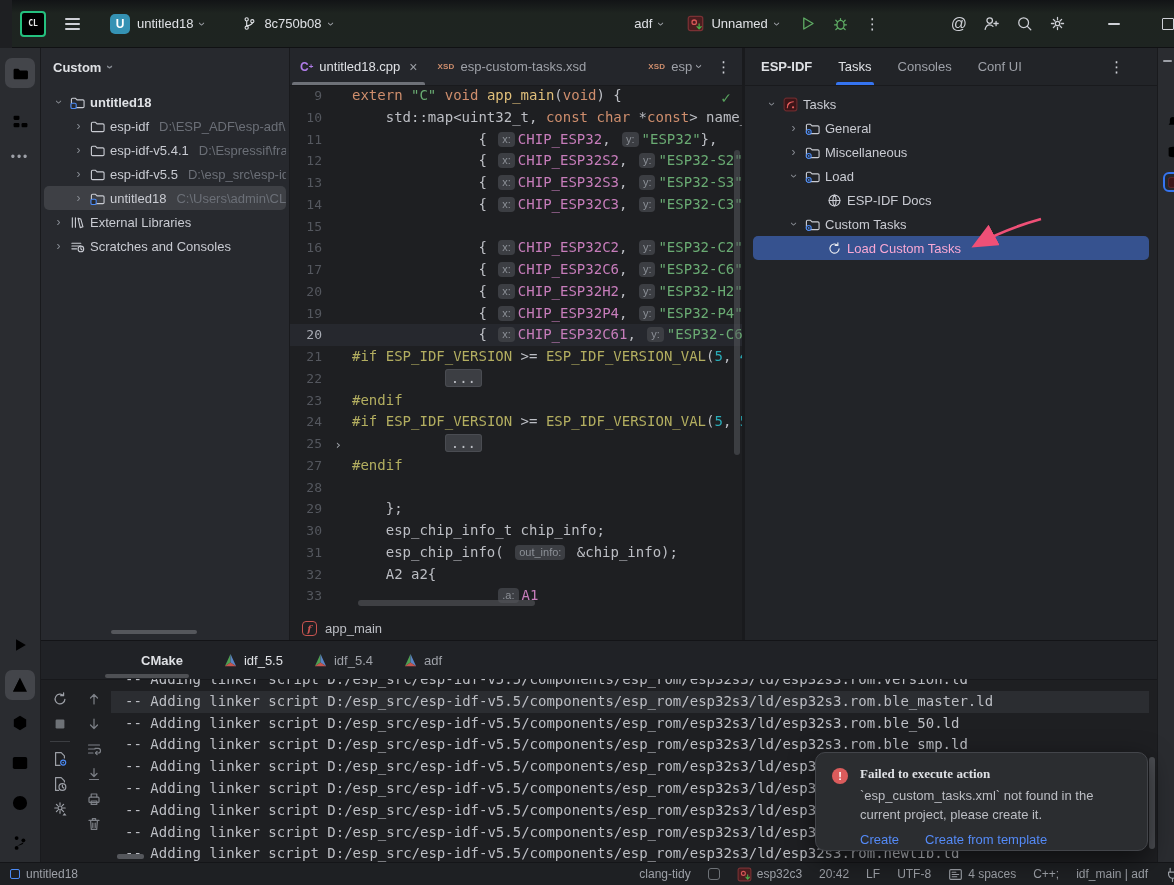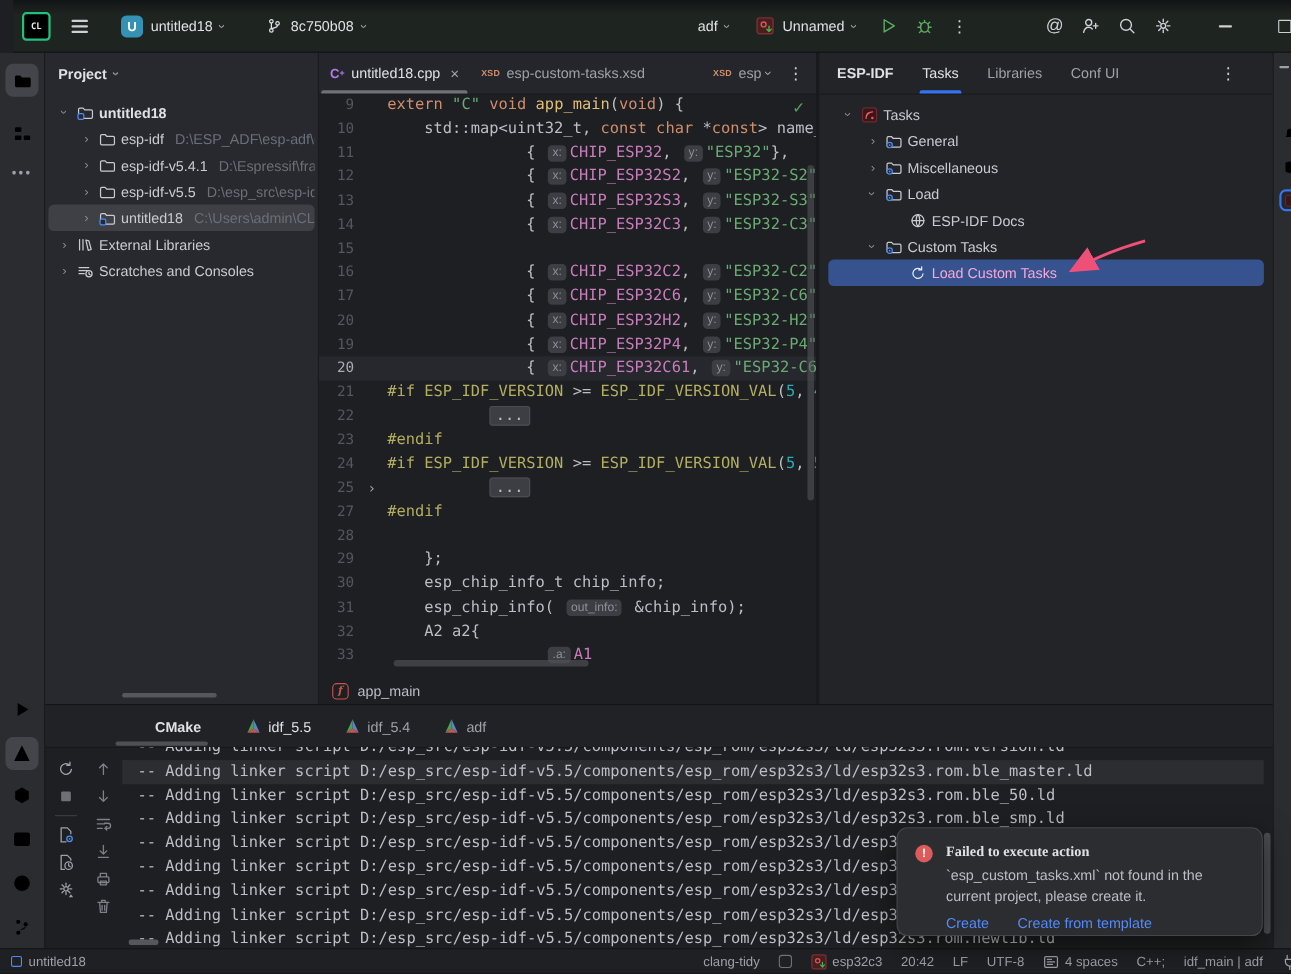--- a/index.html
+++ b/index.html
@@ -274,21 +274,21 @@
           <circle cx="5" cy="3.6" r="1.7"></circle>
           <circle cx="5" cy="12.4" r="1.7"></circle>
           <circle cx="11" cy="5.6" r="1.7"></circle>
           <path d="M5 5.3v5.4M11 7.3c0 2.6-3.4 2.3-6 3.6"></path>
         </svg>
       </span>
   </nav>
 
   <aside id="projectpanel">
     <div class="phead">
-      <span>Project</span>
+      <span>Custom</span>
       <span class="tchev" style="color:#878b92;">›</span>
     </div>
     <div id="ptree">
         <div class="trow" style="padding-left: 8px;">
           <span class="chev down">›</span>
           <span class="ic ">
             <svg viewBox="0 0 16 16" width="15" height="15">
               <path d="M1.5 4.8c0-.7.6-1.3 1.3-1.3h3.1l1.6 1.7h6.2c.7 0 1.3.6 1.3 1.3v5.7c0 .7-.6 1.3-1.3 1.3H2.8c-.7 0-1.3-.6-1.3-1.3z"></path>
               <rect x="1" y="8.8" width="5.6" height="5.6" rx="1.4" fill="#27292e" stroke="#4c8bf5"></rect>
             </svg>
@@ -417,21 +417,21 @@
       <span>app_main</span>
     </div>
   </section>
   <div id="vsplit"></div>
 
   <aside id="esppanel">
     <div class="ehead">
       <span class="etitle">ESP-IDF</span>
       <div id="esptabs" style="display:flex;height:100%;">
           <div class="ptab act">Tasks</div>
-          <div class="ptab">Libraries</div>
+          <div class="ptab">Consoles</div>
           <div class="ptab">Conf UI</div>
         </div>
       <div class="ehead-actions">
         <span class="kebab">⋮</span>
         <span><span class="minbar" style="background:#9da0a7;"></span></span>
       </div>
     </div>
     <div id="estree">
         <div class="trow" style="padding-left: 12px;">
           <span class="chev down">›</span>

